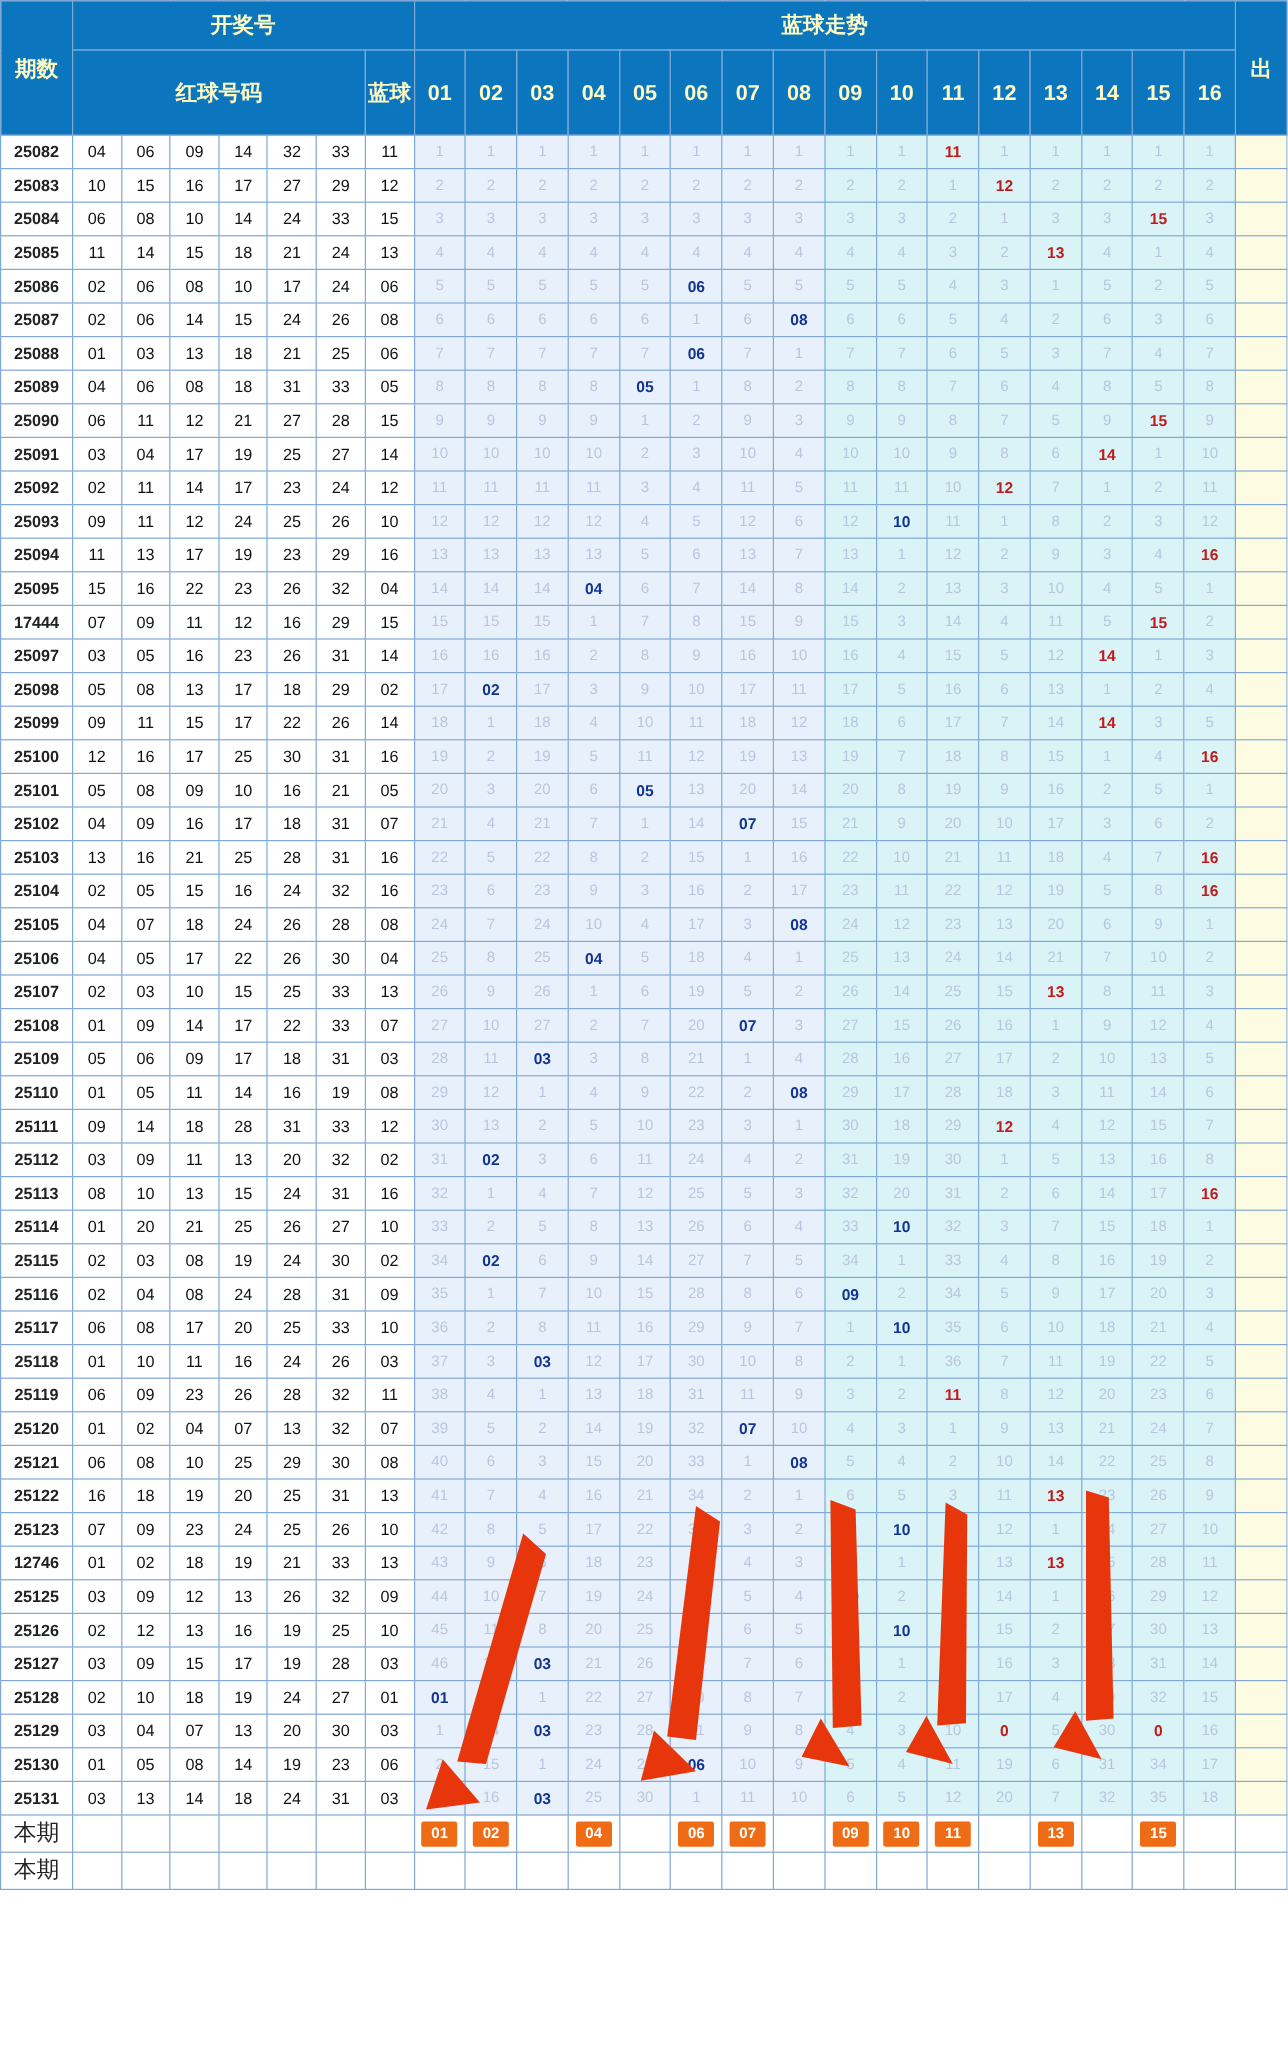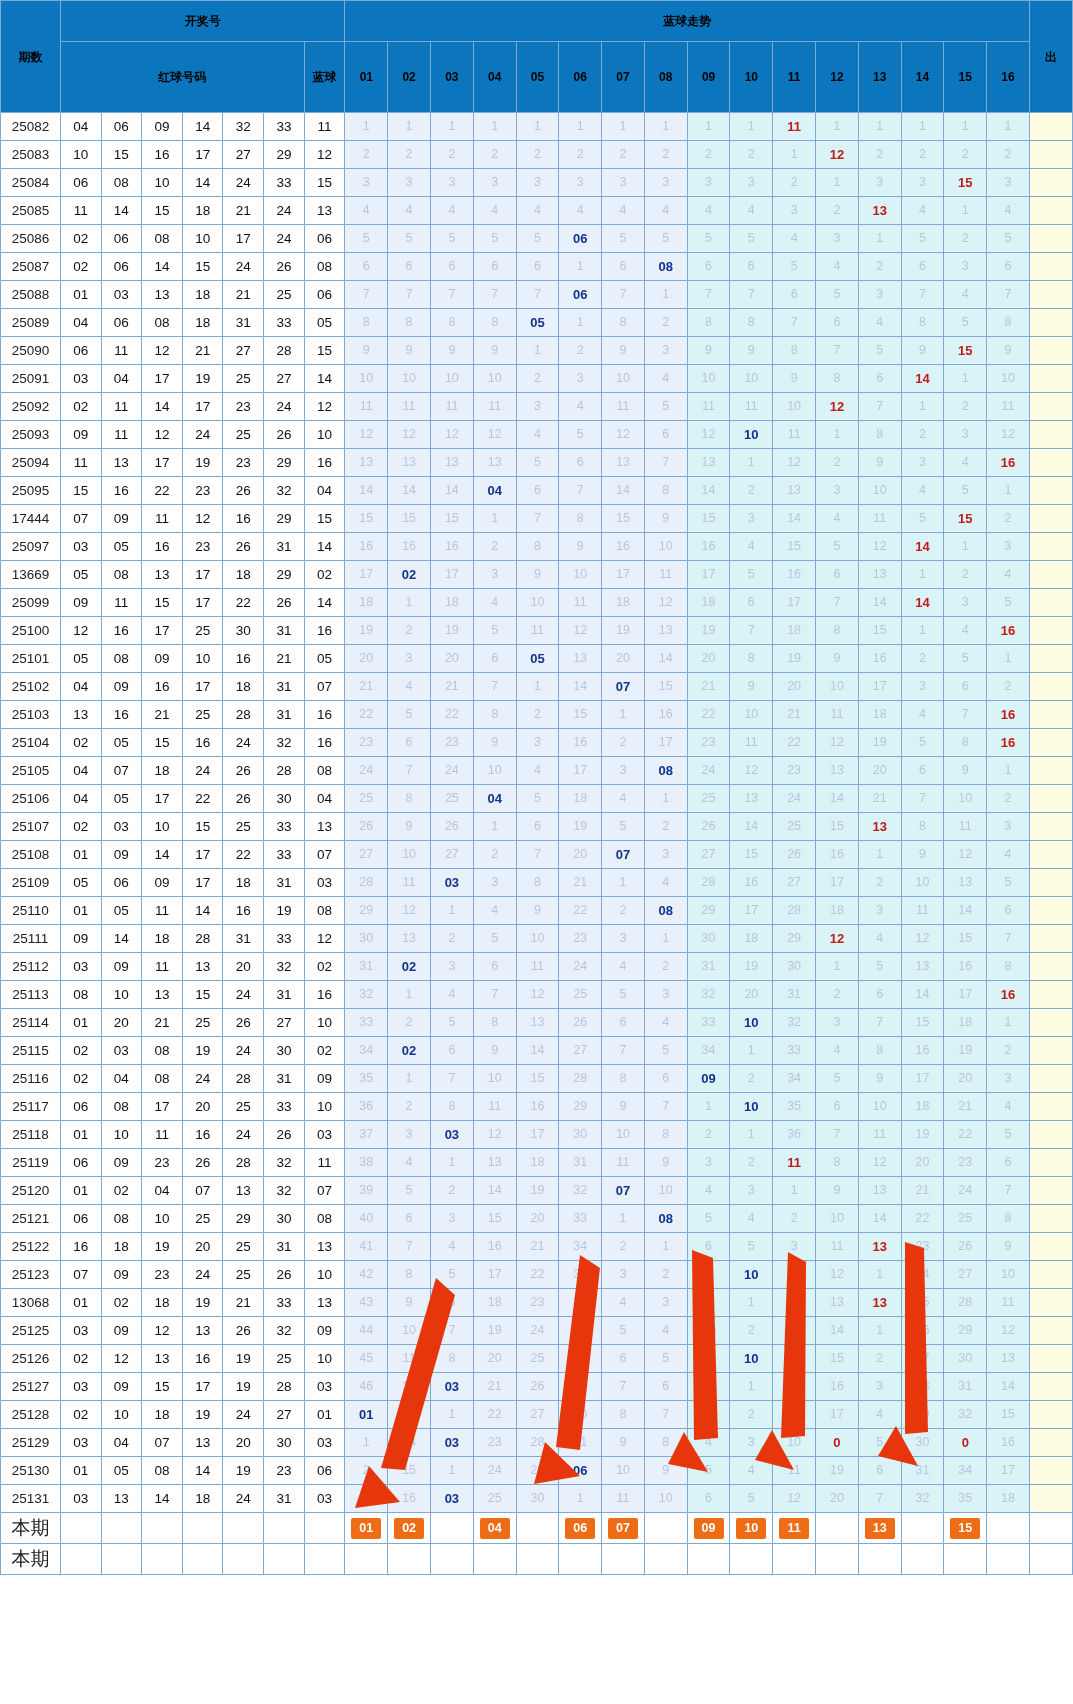--- a/index.html
+++ b/index.html
@@ -22,38 +22,39 @@
     border:1px solid #7fa8d4;
     text-align:center;
     vertical-align:middle;
     padding:0;
     height:27px;
     line-height:27px;
     white-space:nowrap;
   }
   thead th {
     background:#0b76bd;
-    color:#000000;
+    color:#fef9c3;
     font-weight:bold;
-    font-size:12px;
+    font-size:18px;
     border:1px solid #2a8fd0;
   }
   thead th.grp { height:40px; line-height:40px; }
   thead th.sub { height:70px; line-height:70px;text-align:center; }
   th.issue-head { background:#0b76bd; }
   
   col.c-issue { width:56px; }
   col.c-red { width:38px; }
   col.c-blue { width:38px; }
   col.c-track { width:40px; }
 
   td.issue {
     background:#ffffff;
     color:#222;
     font-size:13.5px;
+    font-weight:bold;
   }
   td.red {
     background:#ffffff;
     color:#111;
     font-size:13.5px;
   }
   td.blue-num {
     background:#ffffff;
     color:#111;
     font-size:13.5px;
@@ -587,21 +588,21 @@
           <td class="t bandB miss">4</td>
           <td class="t bandB miss">15</td>
           <td class="t bandB miss">5</td>
           <td class="t bandB miss">12</td>
           <td class="t bandB hit red-hit">14</td>
           <td class="t bandB miss">1</td>
           <td class="t bandB miss">3</td>
           <td class="t bandC"></td>
         </tr>
         <tr>
-          <td class="issue">13669</td>
+          <td class="issue">25098</td>
           <td class="red">05</td>
           <td class="red">08</td>
           <td class="red">13</td>
           <td class="red">17</td>
           <td class="red">18</td>
           <td class="red">29</td>
           <td class="blue-num">02</td>
           <td class="t bandA miss">17</td>
           <td class="t bandA hit">02</td>
           <td class="t bandA miss">17</td>
@@ -1289,21 +1290,21 @@
           <td class="t bandB hit">10</td>
           <td class="t bandB miss">4</td>
           <td class="t bandB miss">12</td>
           <td class="t bandB miss">1</td>
           <td class="t bandB miss">24</td>
           <td class="t bandB miss">27</td>
           <td class="t bandB miss">10</td>
           <td class="t bandC"></td>
         </tr>
         <tr>
-          <td class="issue">13068</td>
+          <td class="issue">12746</td>
           <td class="red">01</td>
           <td class="red">02</td>
           <td class="red">18</td>
           <td class="red">19</td>
           <td class="red">21</td>
           <td class="red">33</td>
           <td class="blue-num">13</td>
           <td class="t bandA miss">43</td>
           <td class="t bandA miss">9</td>
           <td class="t bandA miss">6</td>

